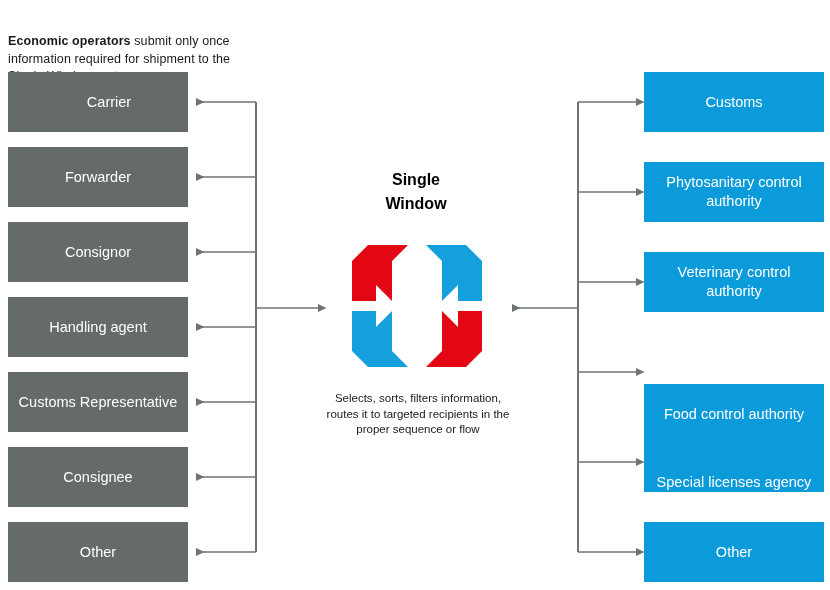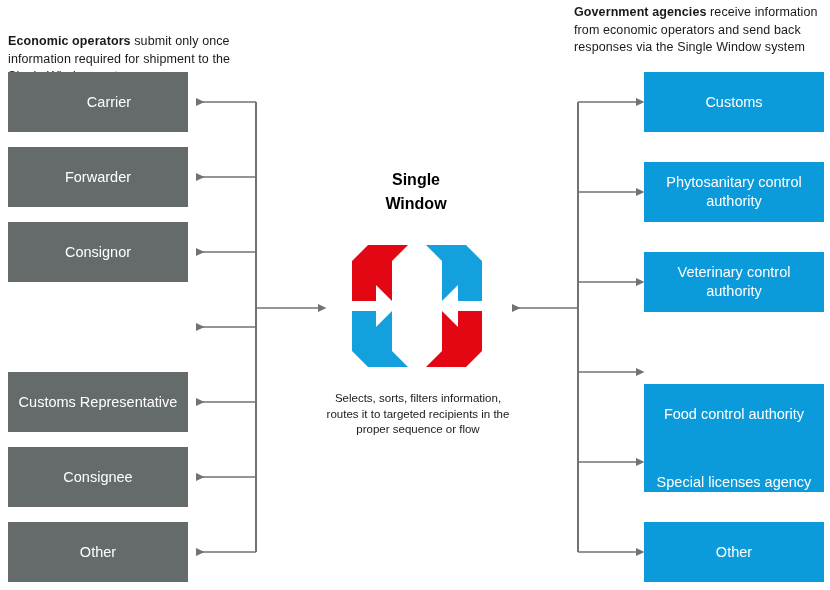--- a/index.html
+++ b/index.html
@@ -93,23 +93,20 @@
 </style>
 </head>
 <body>
 
 <div id="canvas">
 
   <div class="caption" id="caption-left">
     <span class="lead">Economic operators</span><span> submit only once information required for shipment to the Single Window system</span>
   </div>
 
-  <div class="caption" id="caption-right">
-    <span class="lead">Government agencies</span><span> receive information from economic operators and send back responses via the Single Window system</span>
-  </div>
 
   <svg id="connectors" viewBox="0 0 830 590" width="830" height="590" xmlns="http://www.w3.org/2000/svg">
     <defs>
       <marker id="arrow-left" markerWidth="9" markerHeight="8" refX="8.5" refY="4" orient="auto" markerUnits="userSpaceOnUse">
         <path d="M8.5,0 L8.5,8 L0,4 Z" fill="#6E7375"></path>
       </marker>
       <marker id="arrow-right" markerWidth="9" markerHeight="8" refX="0.5" refY="4" orient="auto" markerUnits="userSpaceOnUse">
         <path d="M0.5,0 L0.5,8 L9,4 Z" fill="#6E7375"></path>
       </marker>
     </defs>
@@ -139,20 +136,23 @@
   </svg>
 
   <div class="node operator" style="top:72px;height:60px;padding-left:28px;">
     <span class="node-label">Carrier</span>
   </div>
   <div class="node operator" style="top:147px;height:60px;justify-content:center;">
     <span class="node-label">Forwarder</span>
   </div>
   <div class="node operator" style="top:222px;height:60px;">
     <span class="node-label">Consignor</span>
+  </div>
+  <div class="node operator" style="top:297px;height:60px;">
+    <span class="node-label">Handling agent</span>
   </div>
   <div class="node operator" style="top:372px;height:60px;">
     <span class="node-label">Customs Representative</span>
   </div>
   <div class="node operator" style="top:447px;height:60px;">
     <span class="node-label">Consignee</span>
   </div>
   <div class="node operator" style="top:522px;height:60px;">
     <span class="node-label">Other</span>
   </div>

